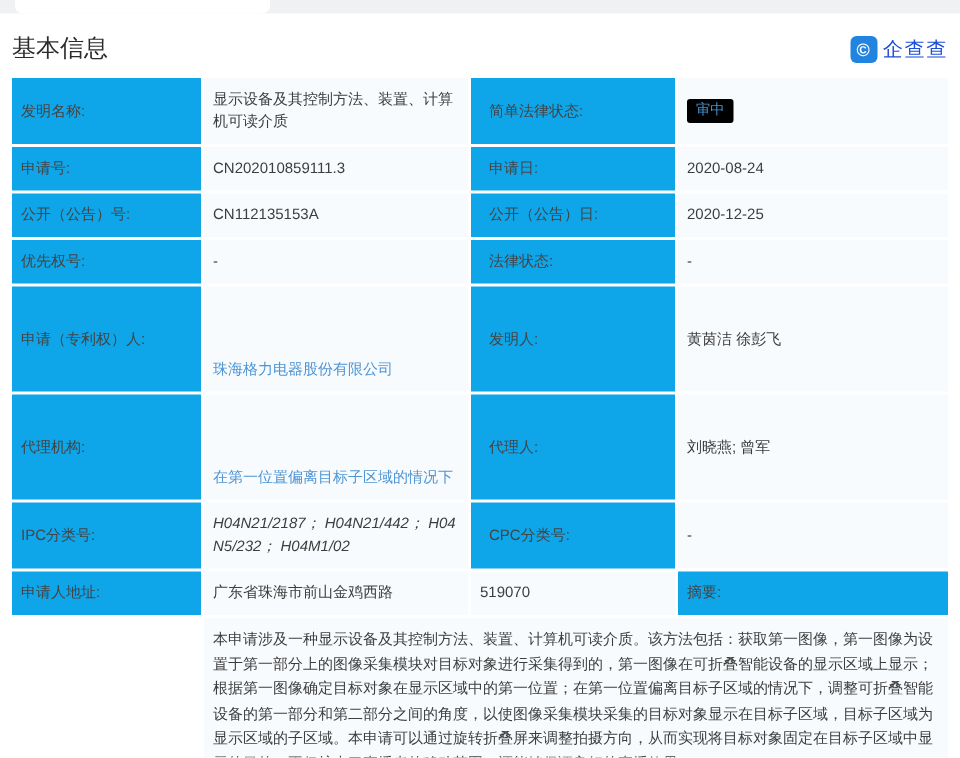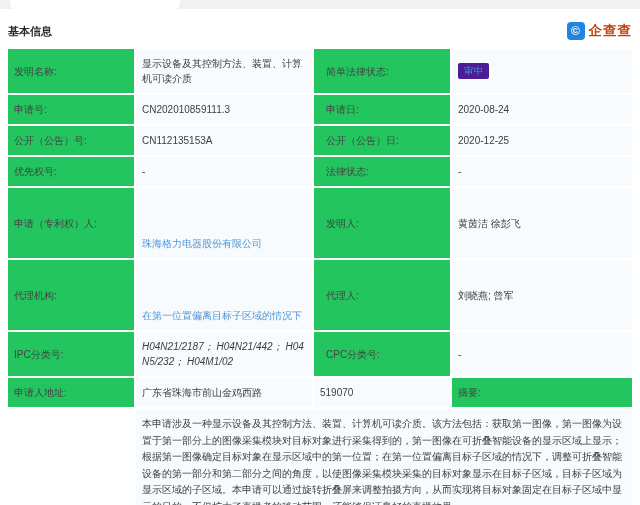--- a/index.html
+++ b/index.html
@@ -13,46 +13,46 @@
   }
   .top-strip { height: 9px; background: #eff1f2; position: relative; }
   .top-strip .notch {
     position: absolute; left: 10px; top: 0; width: 170px; height: 9px;
     background: #fff; border-radius: 0 0 5px 5px;
   }
   .page-header {
     display: flex; justify-content: space-between; align-items: center;
     margin: 13px 8px 9px 8px;
   }
-  .section-title { font-size: 11px; font-weight: bold; color: #2b2b2b; }
+  .section-title { font-size: 16px; font-weight: normal; color: #2b2b2b; }
   .logo { display: flex; align-items: center; gap: 4px; }
   .logo-icon {
     width: 18px; height: 18px; border-radius: 4px; background: #2185e0;
     color: #fff; font-size: 12px; line-height: 18px; text-align: center;
     font-weight: bold;
   }
-  .logo-text { font-size: 13.5px; font-weight: bold; color: #c2410c; letter-spacing: 1px; }
+  .logo-text { font-size: 13.5px; font-weight: normal; color: #1d4ed8; letter-spacing: 1px; }
 
   .info-table {
     display: grid;
     grid-template-columns: 126px 176px 136px 1fr;
     gap: 2px;
     margin: 0 8px;
   }
   .cell {
     font-size: 10px; line-height: 1.5;
     padding: 7px 6px; min-height: 29px;
     display: flex; align-items: center;
   }
-  .label-cell { background: #22c55e; color: #444; }
+  .label-cell { background: #0ea5e9; color: #444; }
   .label-cell.col3 { padding-left: 12px; }
   .value-cell { background: #f8fbfd; color: #3d3d3d; }
   .value-cell .link { color: #4e95d5; cursor: pointer; text-decoration: none; margin-top: 41px; }
   .badge {
-    display: inline-block; background: #4c1d95; color: #4193d2;
+    display: inline-block; background: #000000; color: #4193d2;
     font-size: 9.5px; padding: 2px 6px; border-radius: 2px; line-height: 1.3;
   }
   .wrap-cell { word-break: break-all; display: block; font-style: italic; }
   .wrap-cell.centered { display: flex; align-items: center; }
   .span-rest { grid-column: 2 / 5; }
   .abstract-cell {
     display: block; line-height: 1.65; padding: 7px 6px 7px 6px;
   }
   .legal-cell { display: block; padding: 6px 6px; }
   .tl-event { display: flex; gap: 8px; }

